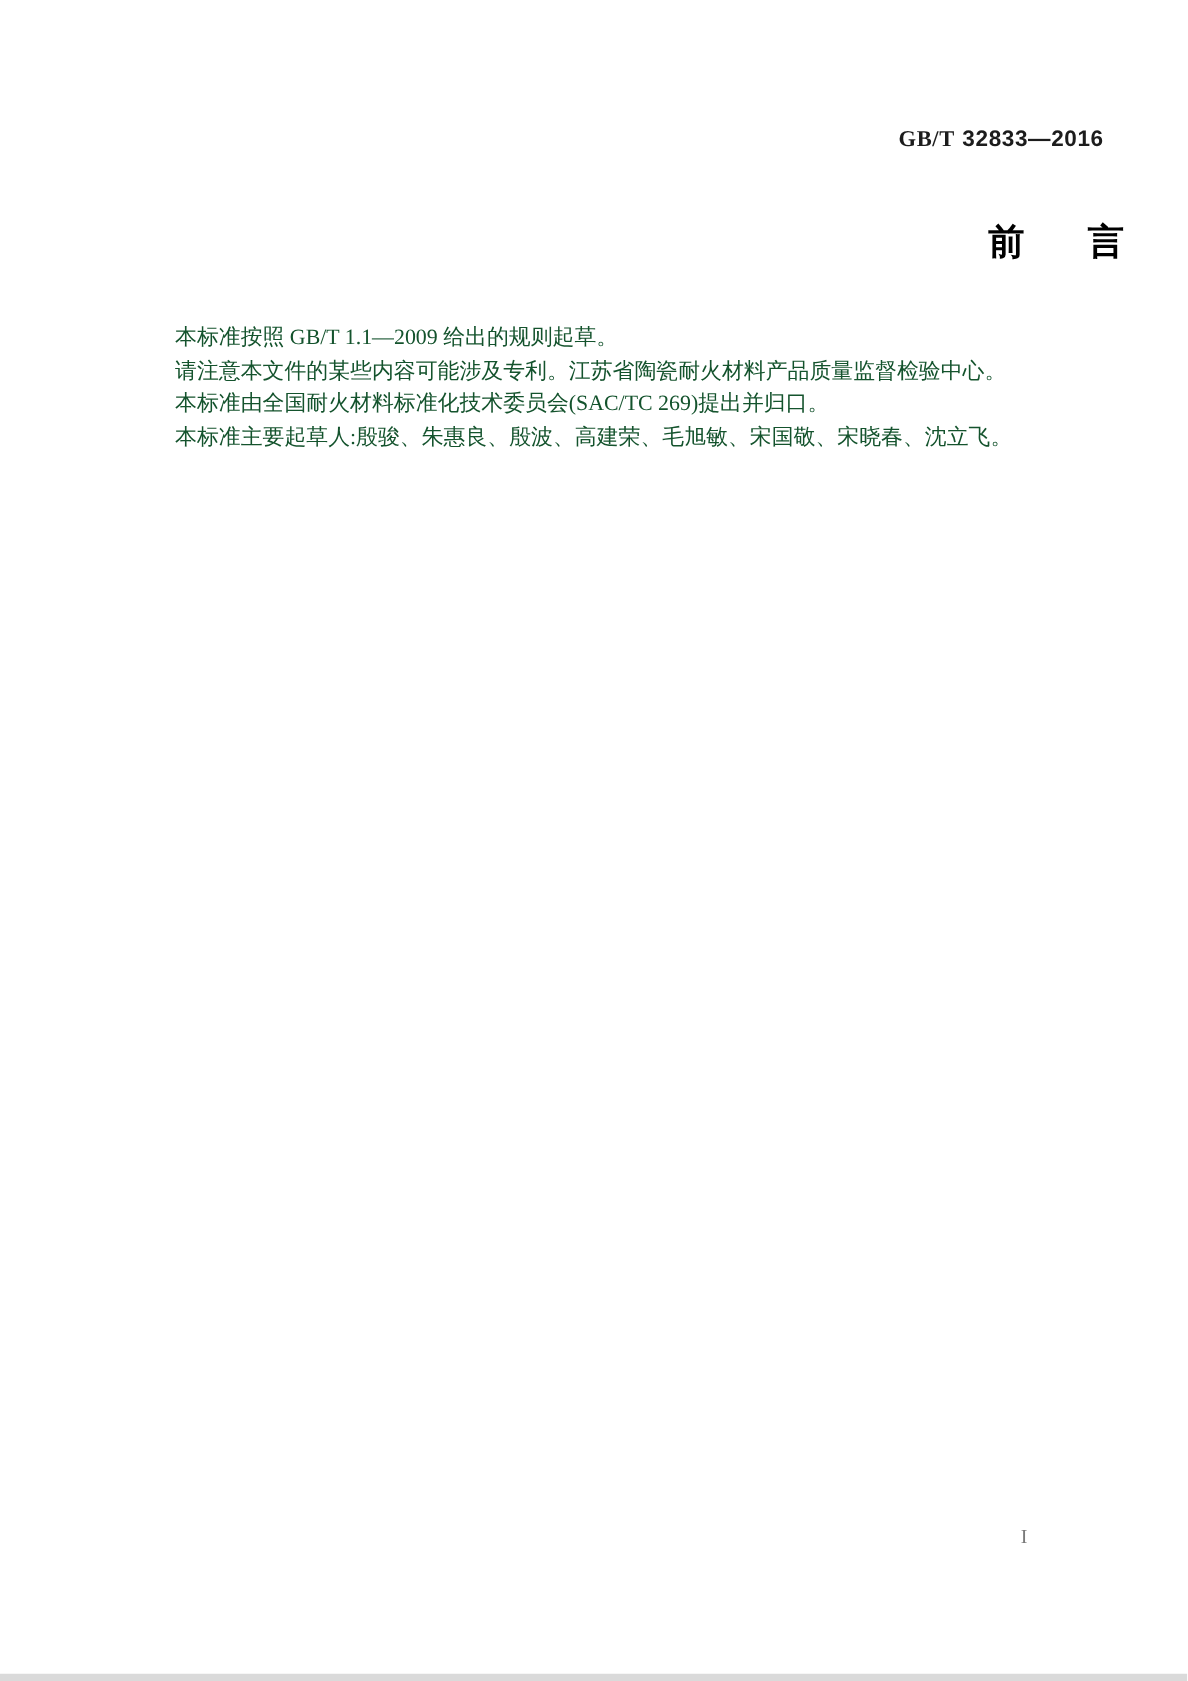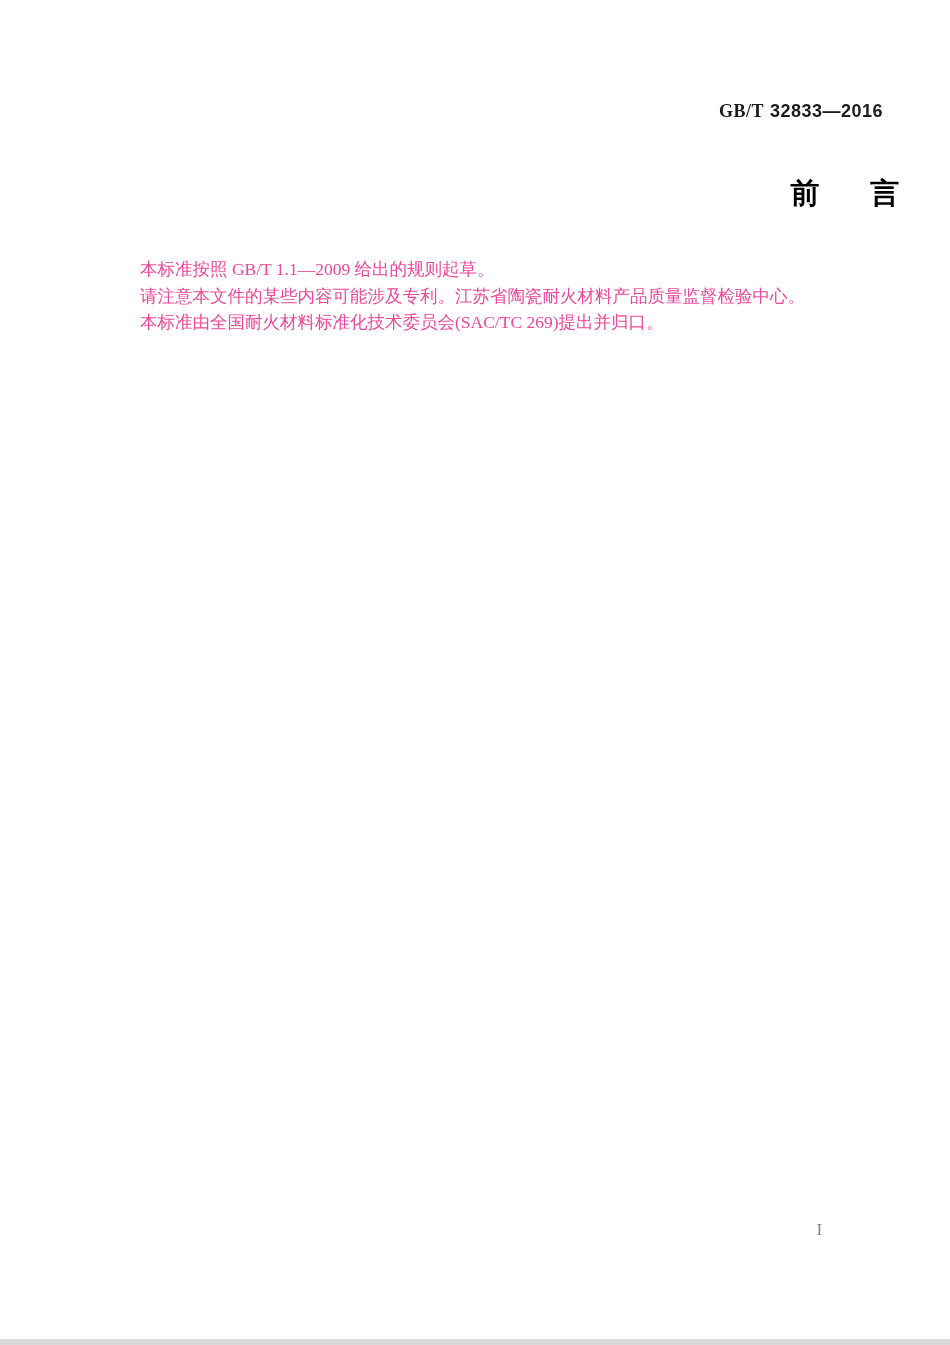--- a/index.html
+++ b/index.html
@@ -54,21 +54,21 @@
     text-indent: 1.75em;     
     white-space: nowrap;
   }
   
   .foreword {
     position: absolute;
     left: 140px;
     top: 256px;
     width: 710px;
     font-size: 17.5px;
-    color: #ec4899;
+    color: #14532d;
   }
   .foreword p {
     margin: 0;
     line-height: 26.5px;
     white-space: nowrap;
   }
   
   .page-number {
     position: absolute;
     top: 1221px;
@@ -97,19 +97,20 @@
   <div class="std-code">
     <span class="code-prefix">GB/T</span><span class="code-number">32833—2016</span>
   </div>
 
   <h1 class="doc-title">前言</h1>
 
   <div class="foreword">
       <p>本标准按照 GB/T 1.1—2009 给出的规则起草。</p>
       <p>请注意本文件的某些内容可能涉及专利。江苏省陶瓷耐火材料产品质量监督检验中心。</p>
       <p>本标准由全国耐火材料标准化技术委员会(SAC/TC 269)提出并归口。</p>
+      <p>本标准主要起草人:殷骏、朱惠良、殷波、高建荣、毛旭敏、宋国敬、宋晓春、沈立飞。</p>
     </div>
 
   <div class="page-number">I</div>
 
   <div class="scan-bottom-edge"></div>
 
 </div>
 
 </body></html>

